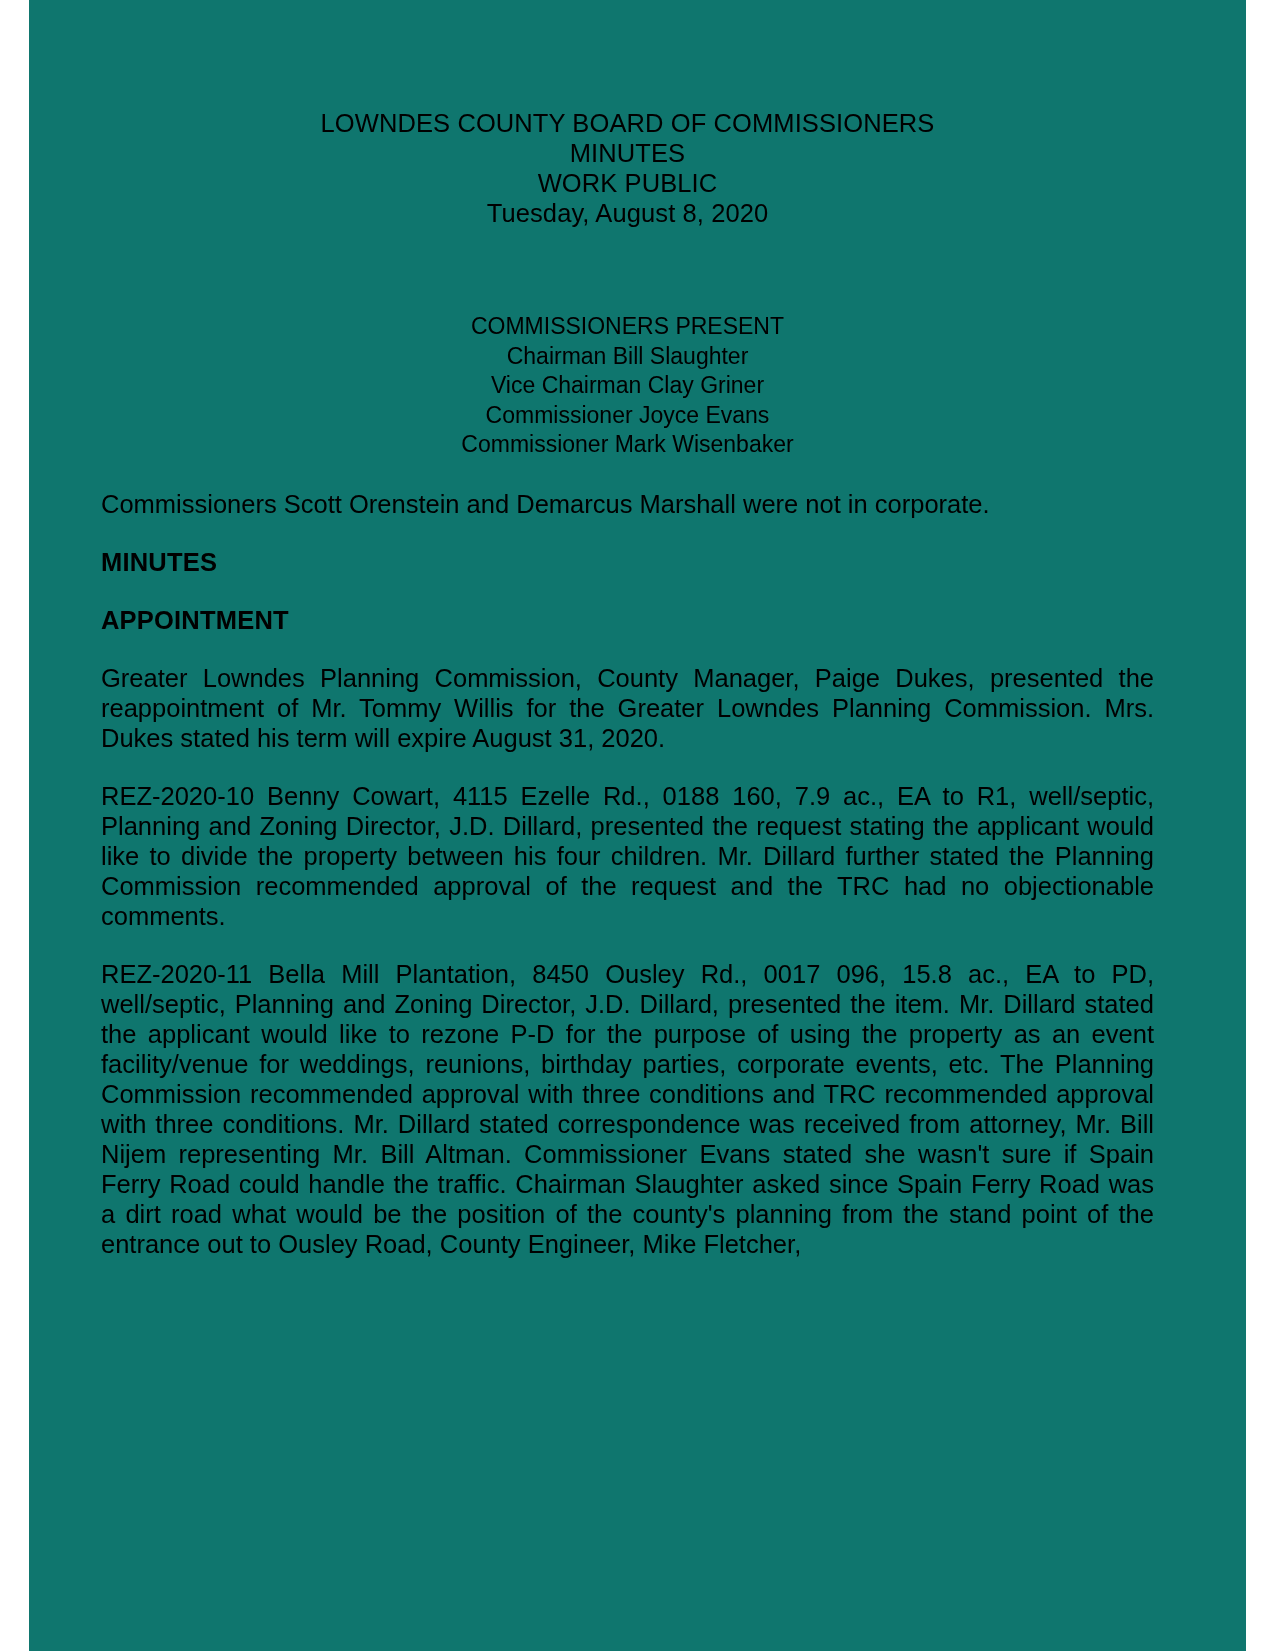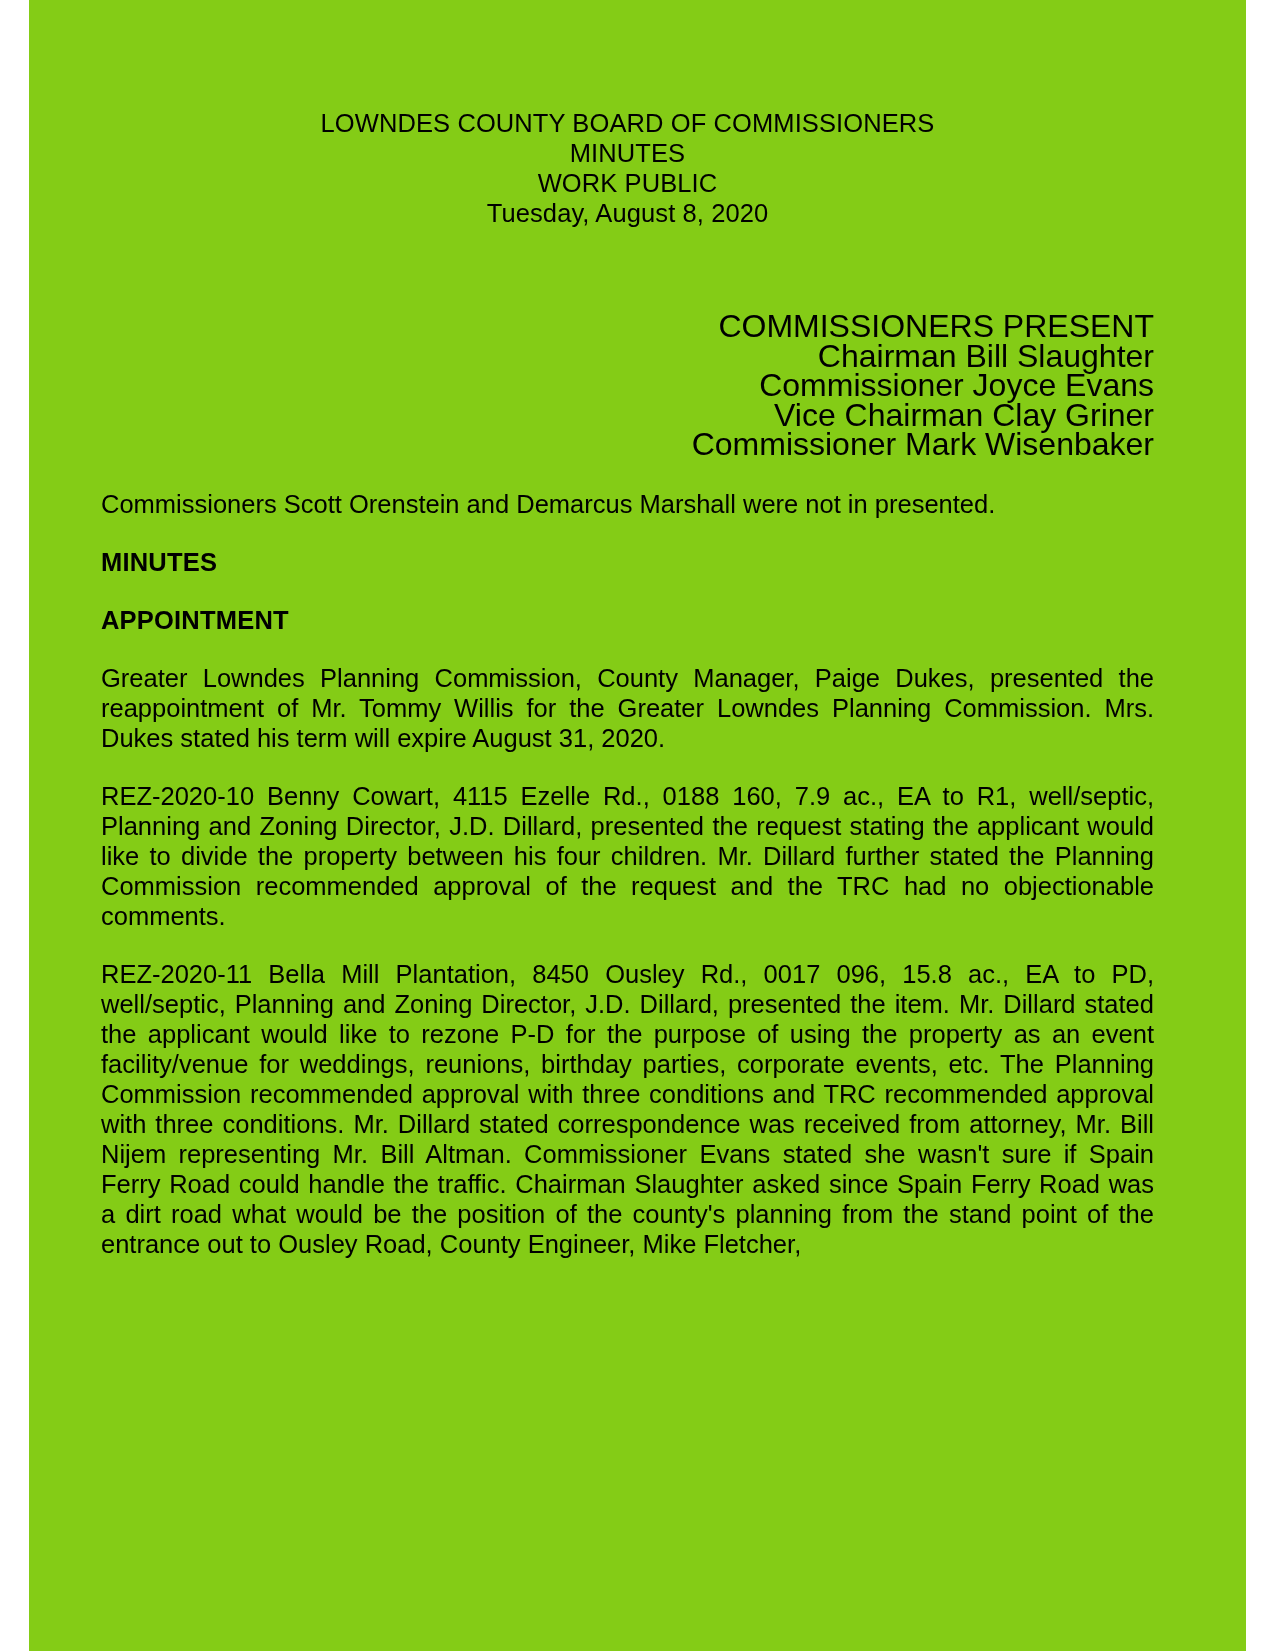--- a/index.html
+++ b/index.html
@@ -10,21 +10,21 @@
   }
   body {
     font-family: "Liberation Sans", sans-serif;
     color: #000000;
   }
   .page {
     position: relative;
     width: 1217px;
     height: 1651px;
     margin: 0 auto;
-    background: #84cc16;
+    background: #0f766e;
     box-sizing: border-box;
     padding: 96px 150px 96px 72px;
     overflow: hidden;
   }
   .sheet {
     width: 1053px;
     margin: 0;
     padding-left: 0;
   }
   
@@ -37,23 +37,23 @@
     font-size: 25.5px;
     line-height: 30px;
     letter-spacing: 0.1px;
     white-space: nowrap;
   }
   
   .gap-lg { height: 84px; }
   .gap-md { height: 29px; }
 
   .roster {
-    font-size: 32px;
+    font-size: 23px;
     line-height: 29.5px;
-    text-align: right;
+    text-align: center;
   }
   .roster div { white-space: nowrap; }
 
   p.para {
     font-size: 25.5px;
     line-height: 30px;
     margin: 0 0 28px 0;
     text-align: left;
   }
   p.para.justified {
@@ -81,28 +81,28 @@
       <div class="hline">MINUTES</div>
       <div class="hline">WORK PUBLIC</div>
       <div class="hline">Tuesday, August 8, 2020</div>
     </div>
 
     <div class="gap-lg"></div>
 
     <div class="roster">
       <div>COMMISSIONERS PRESENT</div>
       <div>Chairman Bill Slaughter</div>
+      <div>Vice Chairman Clay Griner</div>
       <div>Commissioner Joyce Evans</div>
-      <div>Vice Chairman Clay Griner</div>
       <div>Commissioner Mark Wisenbaker</div>
     </div>
 
     <div class="gap-md"></div>
 
-    <p class="para">Commissioners Scott Orenstein and Demarcus Marshall were not in presented.</p>
+    <p class="para">Commissioners Scott Orenstein and Demarcus Marshall were not in corporate.</p>
 
 
     <h2 class="section">MINUTES</h2>
 
     <h2 class="section">APPOINTMENT</h2>
     <p class="para justified"><span class="b">Greater Lowndes Planning Commission,</span><span> County Manager, Paige Dukes, presented the reappointment of Mr. Tommy Willis for the Greater Lowndes Planning Commission.  Mrs. Dukes stated his term will expire August 31, 2020.</span></p>
 
 
     <p class="para justified"><span class="b">REZ-2020-10 Benny Cowart, 4115 Ezelle Rd., 0188 160, 7.9 ac., EA to R1, well/septic,</span><span> Planning and Zoning Director, J.D. Dillard, presented the request stating the applicant would like to divide the property between his four children.  Mr. Dillard further stated the Planning Commission recommended approval of the request and the TRC had no objectionable comments.</span></p>
 

